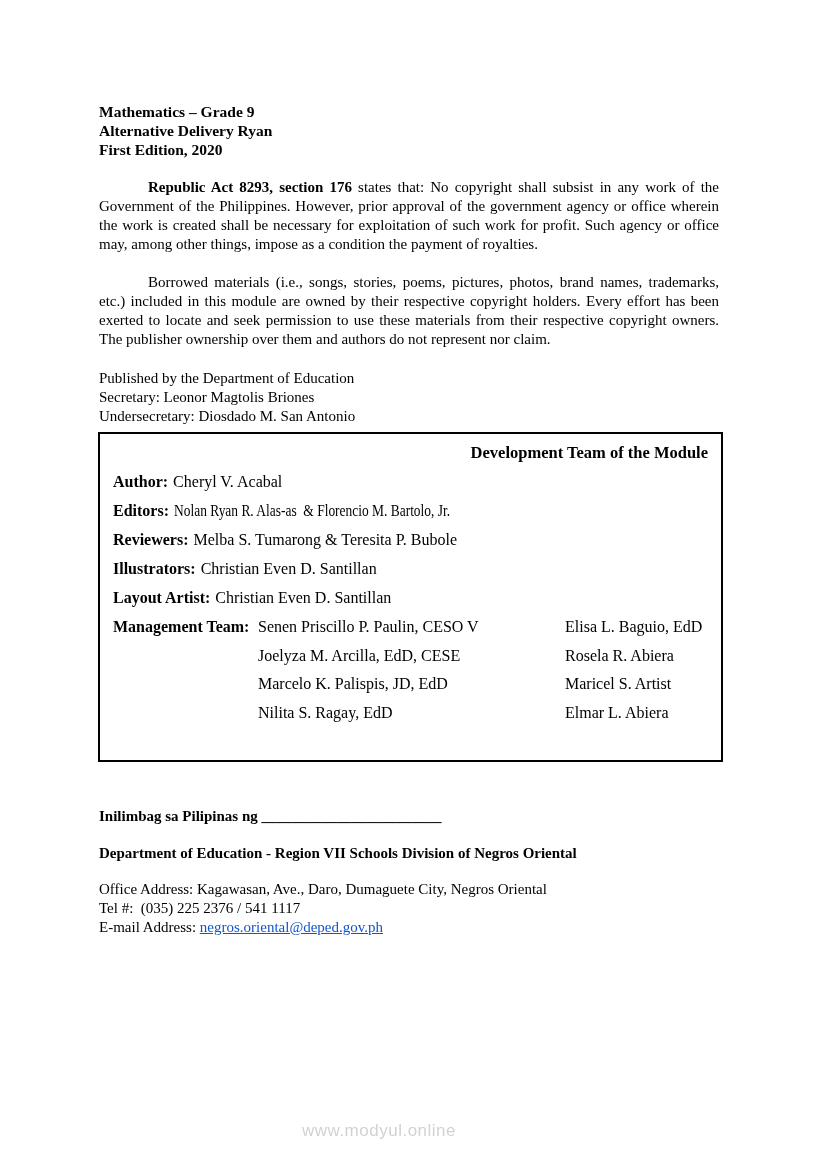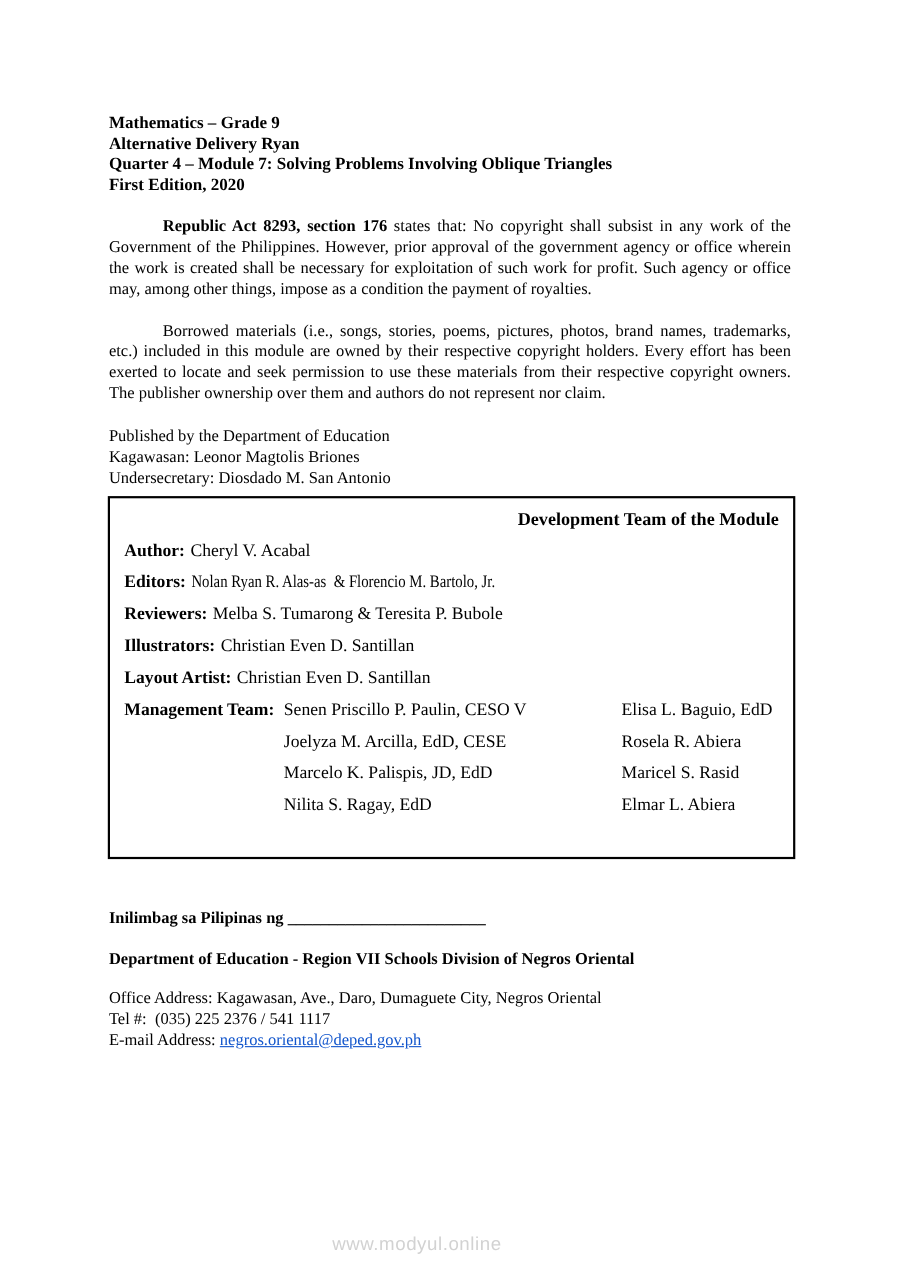--- a/index.html
+++ b/index.html
@@ -67,31 +67,30 @@
 </style>
 </head>
 <body>
 
 <div class="page">
   <div class="content">
 
     <div class="header-block">
       <div class="line">Mathematics – Grade 9</div>
       <div class="line">Alternative Delivery Ryan</div>
-      <div class="line">Quarter 4 – Module 7: Solving Problems Involving Oblique Triangles</div>
       <div class="line">First Edition, 2020</div>
     </div>
 
     <p class="para"><span class="bold">Republic Act 8293, section 176</span><span> states that: No copyright shall subsist in any work of the Government of the Philippines. However, prior approval of the government agency or office wherein the work is created shall be necessary for exploitation of such work for profit. Such agency or office may, among other things, impose as a condition the payment of royalties.</span></p>
 
     <p class="para">Borrowed materials (i.e., songs, stories, poems, pictures, photos, brand names, trademarks, etc.) included in this module are owned by their respective copyright holders. Every effort has been exerted to locate and seek permission to use these materials from their respective copyright owners. The publisher ownership over them and authors do not represent nor claim.</p>
 
     <div class="pub-block">
       <div class="line">Published by the Department of Education</div>
-      <div class="line">Kagawasan: Leonor Magtolis Briones</div>
+      <div class="line">Secretary: Leonor Magtolis Briones</div>
       <div class="line">Undersecretary: Diosdado M. San Antonio</div>
     </div>
 
     <div class="dev-box">
       <div class="box-title">Development Team of the Module</div>
 
       <div class="team-row"><span class="label">Author:</span><span>Cheryl V. Acabal</span></div>
 
       <div class="team-row"><span class="label">Editors:</span><span class="condensed">Nolan Ryan R. Alas-as  &amp; Florencio M. Bartolo, Jr.</span></div>
 
@@ -105,21 +104,21 @@
         <span class="label">Management Team:</span>
         <span>Senen Priscillo P. Paulin, CESO V</span>
         <span>Elisa L. Baguio, EdD</span>
 
         <span></span>
         <span>Joelyza M. Arcilla, EdD, CESE</span>
         <span>Rosela R. Abiera</span>
 
         <span></span>
         <span>Marcelo K. Palispis, JD, EdD</span>
-        <span>Maricel S. Rasid</span>
+        <span>Maricel S. Artist</span>
 
         <span></span>
         <span>Nilita S. Ragay, EdD</span>
         <span>Elmar L. Abiera</span>
       </div>
     </div>
 
     <div class="printed-line"><span>Inilimbag sa Pilipinas ng</span><span> </span><span>________________________</span></div>
 
     <div class="division">Department of Education - Region VII Schools Division of Negros Oriental</div>

